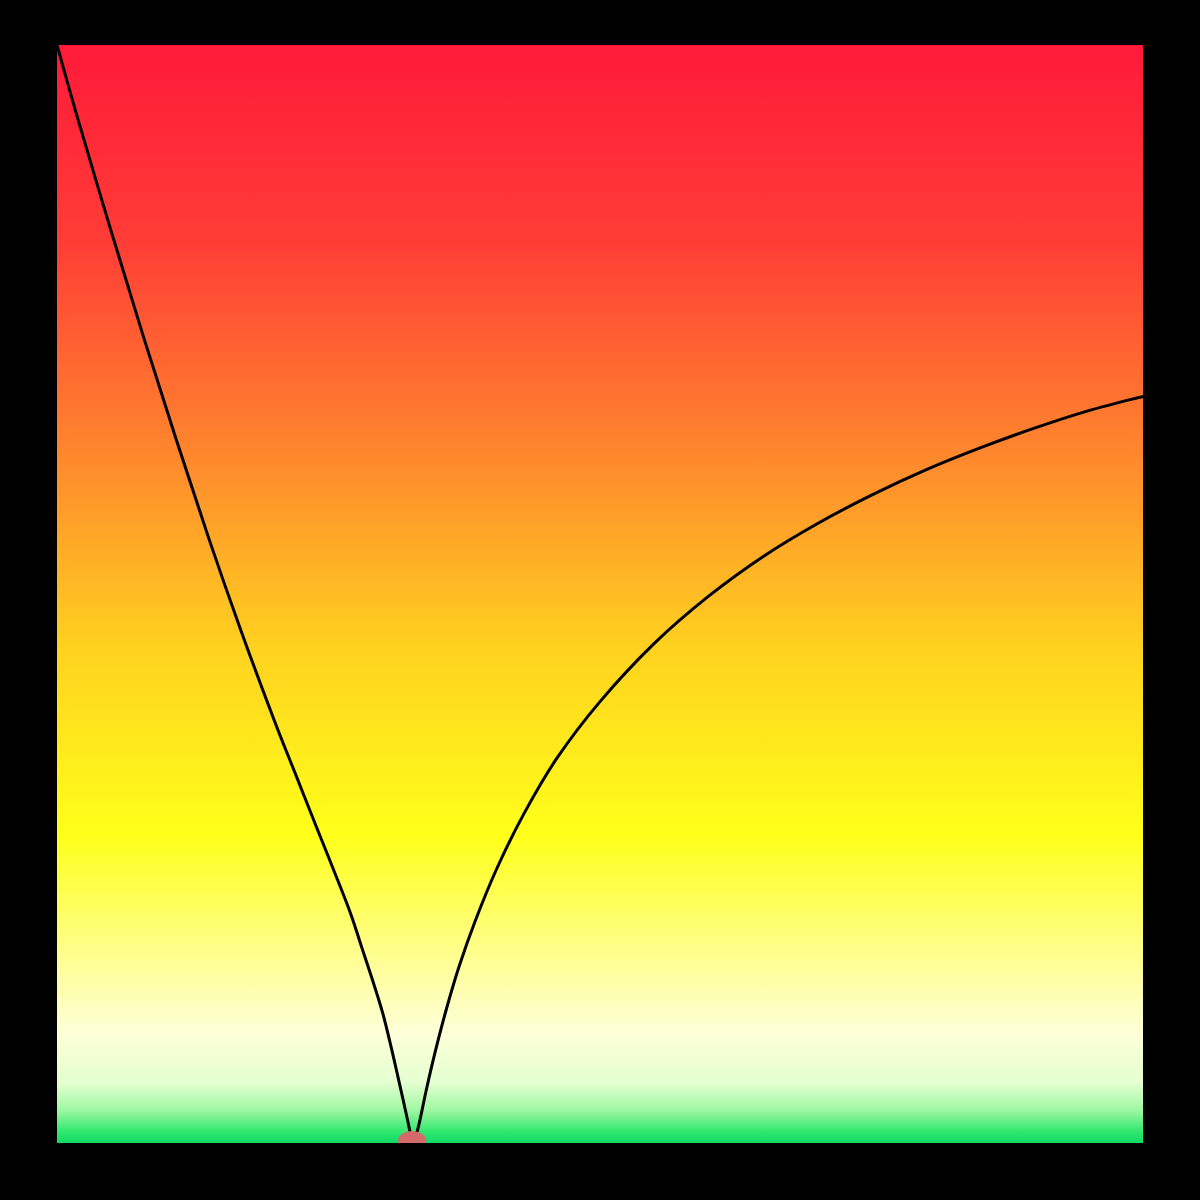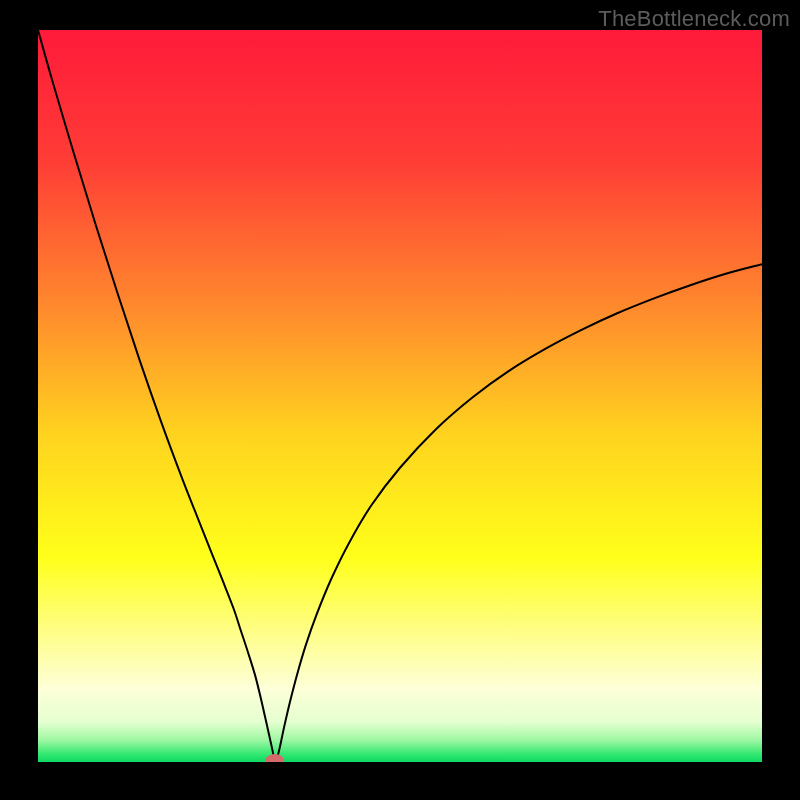--- a/index.html
+++ b/index.html
@@ -34,21 +34,20 @@
     font-size: 22px;
     font-weight: 500;
     letter-spacing: 0.2px;
     user-select: none;
   }
 </style>
 </head>
 <body>
 
 <div class="frame">
-  <div class="watermark">TheBottleneck.com</div>
 
   <div class="plot">
     <svg id="plot-svg" width="724" height="732" viewBox="0 0 724 732">
       <defs>
         <linearGradient id="bg-grad" x1="0" y1="0" x2="0" y2="1">
             <stop offset="0%" stop-color="#ff1a3a"></stop>
             <stop offset="18%" stop-color="#ff3d36"></stop>
             <stop offset="38%" stop-color="#ff8a2d"></stop>
             <stop offset="55.00000000000001%" stop-color="#ffd21f"></stop>
             <stop offset="72%" stop-color="#ffff1a"></stop>

